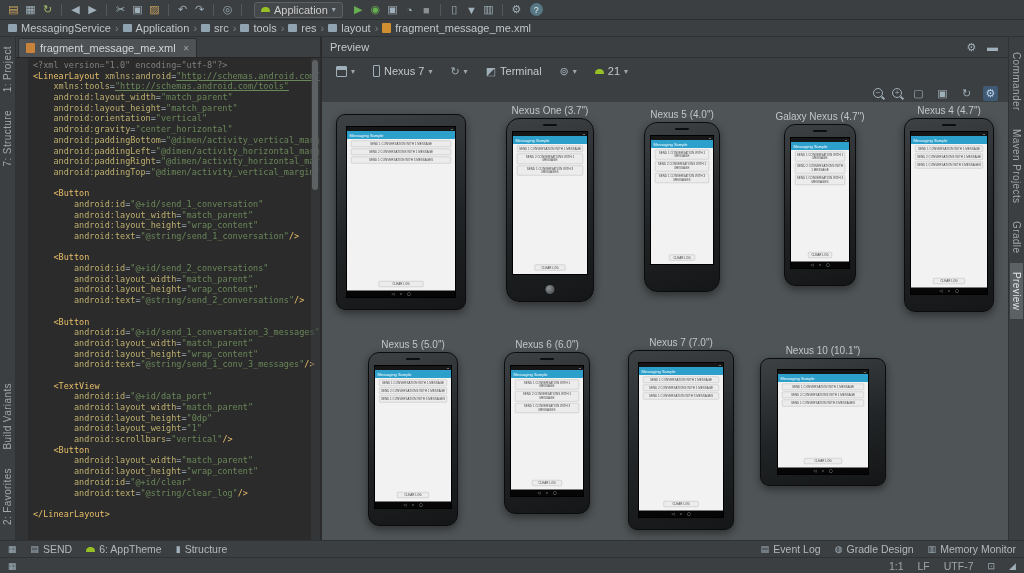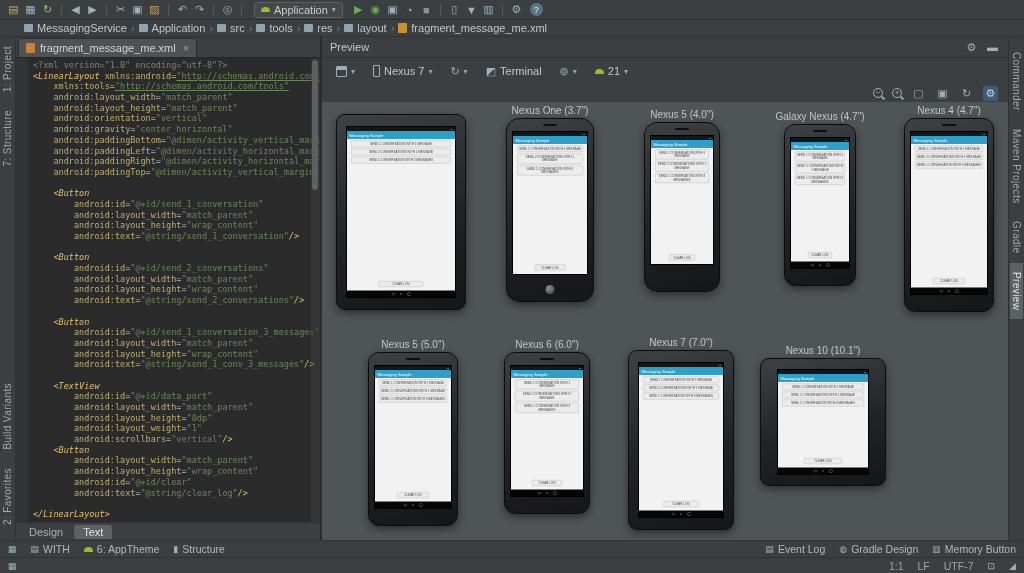--- a/index.html
+++ b/index.html
@@ -12,21 +12,21 @@
 .tb-group{display:flex;align-items:center;gap:2px;}
 .tb-icon{width:15px;height:15px;display:inline-flex;align-items:center;justify-content:center;font-size:11px;color:#9fb0ba;border-radius:2px;position:relative;}
 .tb-sep{width:1px;height:12px;background:#55585a;margin:0 4px;}
 .run-config{display:inline-flex;align-items:center;gap:4px;height:16px;background:#45484a;border:1px solid #5e6163;border-radius:3px;padding:0 6px;margin:0 6px;color:#ccc;}
 .caret{font-size:8px;color:#9aa5ad;}
 .android-head{width:10px;height:6px;border-radius:5px 5px 1px 1px;background:#97c024;display:inline-block;}
 .android-head.sm{width:9px;height:5px;}
 .help-icon{background:#567783;color:#e8eef1;border-radius:50%;width:13px;height:13px;font-size:9px;display:inline-flex;align-items:center;justify-content:center;}
 
 
-.breadcrumbs{height:17px;display:flex;align-items:center;gap:4px;padding:0 24px;border-bottom:1px solid #2f3234;flex:0 0 auto;}
+.breadcrumbs{height:17px;display:flex;align-items:center;gap:4px;padding:0 8px;border-bottom:1px solid #2f3234;flex:0 0 auto;}
 .bc-item{display:inline-flex;align-items:center;gap:4px;color:#bfc6ca;}
 .bc-ico{width:9px;height:8px;background:#8fa3b1;border-radius:1px;display:inline-block;}
 .bc-ico.file{background:#cf8e2f;height:10px;}
 .bc-sep{color:#7b8287;}
 
 
 .main{flex:1 1 auto;display:flex;min-height:0;}
 .strip{width:16px;background:#3c3f41;flex:0 0 auto;display:flex;flex-direction:column;align-items:center;}
 .strip.left{border-right:1px solid #2f3234;}
 .strip.right{border-left:1px solid #2f3234;}
@@ -40,21 +40,21 @@
 .editor{width:304px;flex:0 0 auto;display:flex;flex-direction:column;background:#2b2b2b;min-height:0;}
 .tabbar{height:21px;background:#3c3f41;display:flex;align-items:flex-end;padding-left:2px;border-bottom:1px solid #232526;flex:0 0 auto;}
 .etab{display:inline-flex;align-items:center;gap:5px;background:#4e5254;padding:2px 7px;height:19px;border:1px solid #2a2c2d;border-bottom:none;color:#d2d4d5;border-radius:2px 2px 0 0;}
 .file-icon{width:9px;height:10px;background:#c8833a;border-radius:1px;display:inline-block;}
 .tab-close{color:#98a0a5;font-size:8px;margin-left:2px;}
 .code-wrap{flex:1 1 auto;display:flex;position:relative;min-height:0;overflow:hidden;}
 .gutter{width:13px;background:#313335;border-right:1px solid #2a2a2a;flex:0 0 auto;}
 .code{flex:1 1 auto;overflow:hidden;padding:2px 0 0 4px;font-family:"DejaVu Sans Mono",monospace;font-size:8.5px;white-space:pre;}
 .code-line{height:10.7px;line-height:10.7px;}
 .tok-c{color:#808080;}
-.tok-t{color:#e8bf6a;font-style:italic;}
+.tok-t{color:#e8bf6a;}
 .tok-a{color:#bcae6e;}
 .tok-p{color:#a9b7c6;}
 .tok-s{color:#6a8759;}
 .tok-l{color:#6a8759;text-decoration:underline;}
 .scrollbar{position:absolute;right:0;top:0;bottom:0;width:9px;background:rgba(59,62,64,.55);}
 .scroll-thumb{position:absolute;top:2px;left:1px;width:6px;height:130px;background:#5d6163;border-radius:3px;}
 .dt-tabs{height:18px;background:#3c3f41;border-top:1px solid #2f3234;display:flex;align-items:center;gap:2px;padding-left:4px;flex:0 0 auto;}
 .dt-tab{padding:1px 9px;color:#a9aeb1;border-radius:2px;}
 .dt-tab.active{background:#5c6164;color:#e6e8e9;}
 .splitter{width:2px;background:#2b2b2b;flex:0 0 auto;}
@@ -207,24 +207,20 @@
           <span class="tab-close">✕</span>
         </div>
       </div>
       <div class="code-wrap">
         <div class="gutter"></div>
         <div class="code"><div class="code-line"><span class="tok-c">&lt;?xml version="1.0" encoding="utf-8"?&gt;</span></div><div class="code-line"><span class="tok-t">&lt;LinearLayout </span><span class="tok-a">xmlns:android</span><span class="tok-p">=</span><span class="tok-l">"http://schemas.android.com/apk/res/android"</span></div><div class="code-line"><span class="tok-p">    </span><span class="tok-a">xmlns:tools</span><span class="tok-p">=</span><span class="tok-l">"http://schemas.android.com/tools"</span></div><div class="code-line"><span class="tok-p">    </span><span class="tok-a">android:layout_width</span><span class="tok-p">=</span><span class="tok-s">"match_parent"</span></div><div class="code-line"><span class="tok-p">    </span><span class="tok-a">android:layout_height</span><span class="tok-p">=</span><span class="tok-s">"match_parent"</span></div><div class="code-line"><span class="tok-p">    </span><span class="tok-a">android:orientation</span><span class="tok-p">=</span><span class="tok-s">"vertical"</span></div><div class="code-line"><span class="tok-p">    </span><span class="tok-a">android:gravity</span><span class="tok-p">=</span><span class="tok-s">"center_horizontal"</span></div><div class="code-line"><span class="tok-p">    </span><span class="tok-a">android:paddingBottom</span><span class="tok-p">=</span><span class="tok-s">"@dimen/activity_vertical_margin"</span></div><div class="code-line"><span class="tok-p">    </span><span class="tok-a">android:paddingLeft</span><span class="tok-p">=</span><span class="tok-s">"@dimen/activity_horizontal_margin"</span></div><div class="code-line"><span class="tok-p">    </span><span class="tok-a">android:paddingRight</span><span class="tok-p">=</span><span class="tok-s">"@dimen/activity_horizontal_margin"</span></div><div class="code-line"><span class="tok-p">    </span><span class="tok-a">android:paddingTop</span><span class="tok-p">=</span><span class="tok-s">"@dimen/activity_vertical_margin"</span><span class="tok-t">&gt;</span></div><div class="code-line"></div><div class="code-line"><span class="tok-p">    </span><span class="tok-t">&lt;Button</span></div><div class="code-line"><span class="tok-p">        </span><span class="tok-a">android:id</span><span class="tok-p">=</span><span class="tok-s">"@+id/send_1_conversation"</span></div><div class="code-line"><span class="tok-p">        </span><span class="tok-a">android:layout_width</span><span class="tok-p">=</span><span class="tok-s">"match_parent"</span></div><div class="code-line"><span class="tok-p">        </span><span class="tok-a">android:layout_height</span><span class="tok-p">=</span><span class="tok-s">"wrap_content"</span></div><div class="code-line"><span class="tok-p">        </span><span class="tok-a">android:text</span><span class="tok-p">=</span><span class="tok-s">"@string/send_1_conversation"</span><span class="tok-t">/&gt;</span></div><div class="code-line"></div><div class="code-line"><span class="tok-p">    </span><span class="tok-t">&lt;Button</span></div><div class="code-line"><span class="tok-p">        </span><span class="tok-a">android:id</span><span class="tok-p">=</span><span class="tok-s">"@+id/send_2_conversations"</span></div><div class="code-line"><span class="tok-p">        </span><span class="tok-a">android:layout_width</span><span class="tok-p">=</span><span class="tok-s">"match_parent"</span></div><div class="code-line"><span class="tok-p">        </span><span class="tok-a">android:layout_height</span><span class="tok-p">=</span><span class="tok-s">"wrap_content"</span></div><div class="code-line"><span class="tok-p">        </span><span class="tok-a">android:text</span><span class="tok-p">=</span><span class="tok-s">"@string/send_2_conversations"</span><span class="tok-t">/&gt;</span></div><div class="code-line"></div><div class="code-line"><span class="tok-p">    </span><span class="tok-t">&lt;Button</span></div><div class="code-line"><span class="tok-p">        </span><span class="tok-a">android:id</span><span class="tok-p">=</span><span class="tok-s">"@+id/send_1_conversation_3_messages"</span></div><div class="code-line"><span class="tok-p">        </span><span class="tok-a">android:layout_width</span><span class="tok-p">=</span><span class="tok-s">"match_parent"</span></div><div class="code-line"><span class="tok-p">        </span><span class="tok-a">android:layout_height</span><span class="tok-p">=</span><span class="tok-s">"wrap_content"</span></div><div class="code-line"><span class="tok-p">        </span><span class="tok-a">android:text</span><span class="tok-p">=</span><span class="tok-s">"@string/send_1_conv_3_messages"</span><span class="tok-t">/&gt;</span></div><div class="code-line"></div><div class="code-line"><span class="tok-p">    </span><span class="tok-t">&lt;TextView</span></div><div class="code-line"><span class="tok-p">        </span><span class="tok-a">android:id</span><span class="tok-p">=</span><span class="tok-s">"@+id/data_port"</span></div><div class="code-line"><span class="tok-p">        </span><span class="tok-a">android:layout_width</span><span class="tok-p">=</span><span class="tok-s">"match_parent"</span></div><div class="code-line"><span class="tok-p">        </span><span class="tok-a">android:layout_height</span><span class="tok-p">=</span><span class="tok-s">"0dp"</span></div><div class="code-line"><span class="tok-p">        </span><span class="tok-a">android:layout_weight</span><span class="tok-p">=</span><span class="tok-s">"1"</span></div><div class="code-line"><span class="tok-p">        </span><span class="tok-a">android:scrollbars</span><span class="tok-p">=</span><span class="tok-s">"vertical"</span><span class="tok-t">/&gt;</span></div><div class="code-line"><span class="tok-p">    </span><span class="tok-t">&lt;Button</span></div><div class="code-line"><span class="tok-p">        </span><span class="tok-a">android:layout_width</span><span class="tok-p">=</span><span class="tok-s">"match_parent"</span></div><div class="code-line"><span class="tok-p">        </span><span class="tok-a">android:layout_height</span><span class="tok-p">=</span><span class="tok-s">"wrap_content"</span></div><div class="code-line"><span class="tok-p">        </span><span class="tok-a">android:id</span><span class="tok-p">=</span><span class="tok-s">"@+id/clear"</span></div><div class="code-line"><span class="tok-p">        </span><span class="tok-a">android:text</span><span class="tok-p">=</span><span class="tok-s">"@string/clear_log"</span><span class="tok-t">/&gt;</span></div><div class="code-line"></div><div class="code-line"><span class="tok-t">&lt;/LinearLayout&gt;</span></div></div>
         <div class="scrollbar">
           <div class="scroll-thumb"></div>
         </div>
       </div>
-      <div class="dt-tabs">
-          <span class="dt-tab">Design</span>
-          <span class="dt-tab active">Text</span>
-        </div>
     </div>
 
     <div class="splitter"></div>
 
     <div class="preview">
       <div class="pv-header">
         <span class="pv-title">Preview</span>
         <span class="pv-header-icons">
             <span class="tb-icon" style="color: rgb(159, 176, 186);">⚙</span>
             <span class="tb-icon" style="color: rgb(159, 176, 186);">▬</span>
@@ -525,21 +521,21 @@
 
   </div>
 
   <div class="statusbar">
     <span class="sb-left">
         <span class="sb-item">
           <span class="sb-ico">▦</span>
         </span>
         <span class="sb-item">
           <span class="sb-ico">▤</span>
-          <span>WITH</span>
+          <span>SEND</span>
         </span>
         <span class="sb-item">
           <span class="android-head sm"></span>
           <span>6: AppTheme</span>
         </span>
         <span class="sb-item">
           <span class="sb-ico">▮</span>
           <span>Structure</span>
         </span>
       </span>
@@ -547,21 +543,21 @@
         <span class="sb-item">
           <span class="sb-ico">▤</span>
           <span>Event Log</span>
         </span>
         <span class="sb-item">
           <span class="sb-ico">◍</span>
           <span>Gradle Design</span>
         </span>
         <span class="sb-item">
           <span class="sb-ico">▥</span>
-          <span>Memory Button</span>
+          <span>Memory Monitor</span>
         </span>
       </span>
   </div>
 
   <div class="statusbar2">
     <span class="sb-left">
       <span class="sb-ico">▦</span>
     </span>
     <span class="sb-right">
         <span class="sb-item">

